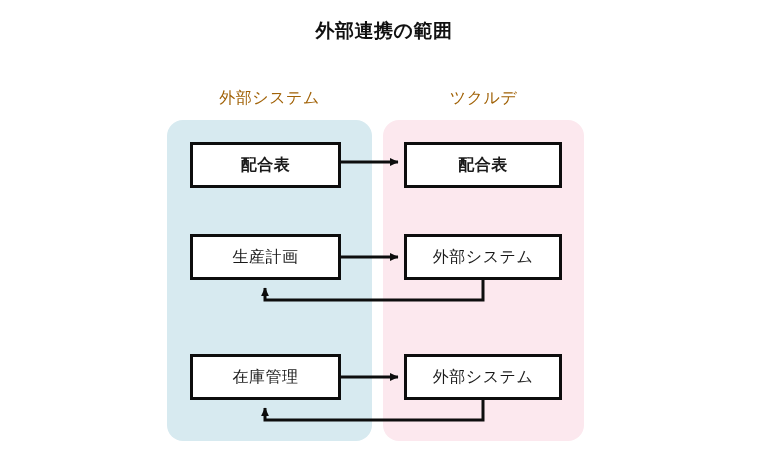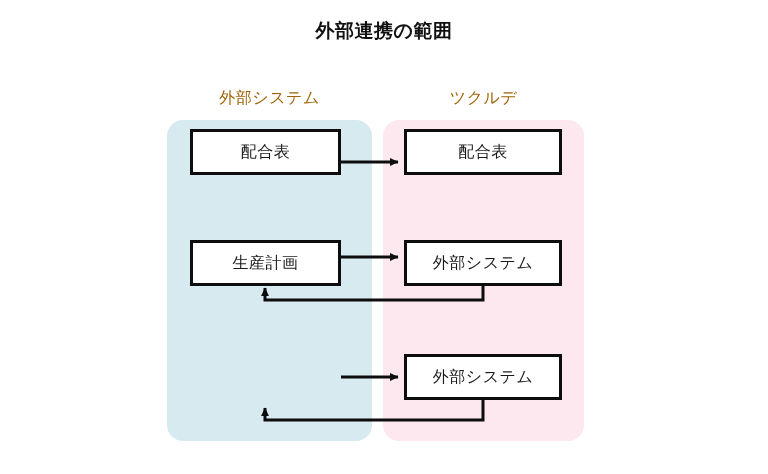--- a/index.html
+++ b/index.html
@@ -70,22 +70,22 @@
     align-items: center;
     justify-content: center;
     font-size: 16px;
     color: #1a1a1a;
     letter-spacing: 0.5px;
     height: 46px;
   }
   .node.left  { left: 190px; width: 151px; }
   .node.right { left: 404px; width: 158px; }
 
-  .row1 { top: 129px; }
-  .row2 { top: 240px; }
+  .row1 { top: 142px; font-weight: bold; }
+  .row2 { top: 234px; }
   .row3 { top: 354px; }
 
   
   #connectors {
     position: absolute;
     left: 0;
     top: 0;
     width: 768px;
     height: 474px;
     pointer-events: none;
@@ -133,15 +133,16 @@
       <path d="M483,400 L483,420 L265,420 L265,408" fill="none" stroke="#0d0d0d" stroke-width="3" marker-end="url(#arrowhead)"></path>
     </g>
   </svg>
 
   <div class="node left row1">配合表</div>
   <div class="node right row1">配合表</div>
 
   <div class="node left row2">生産計画</div>
   <div class="node right row2">外部システム</div>
 
+  <div class="node left row3">在庫管理</div>
   <div class="node right row3">外部システム</div>
 
 </div>
 
 </body></html>

